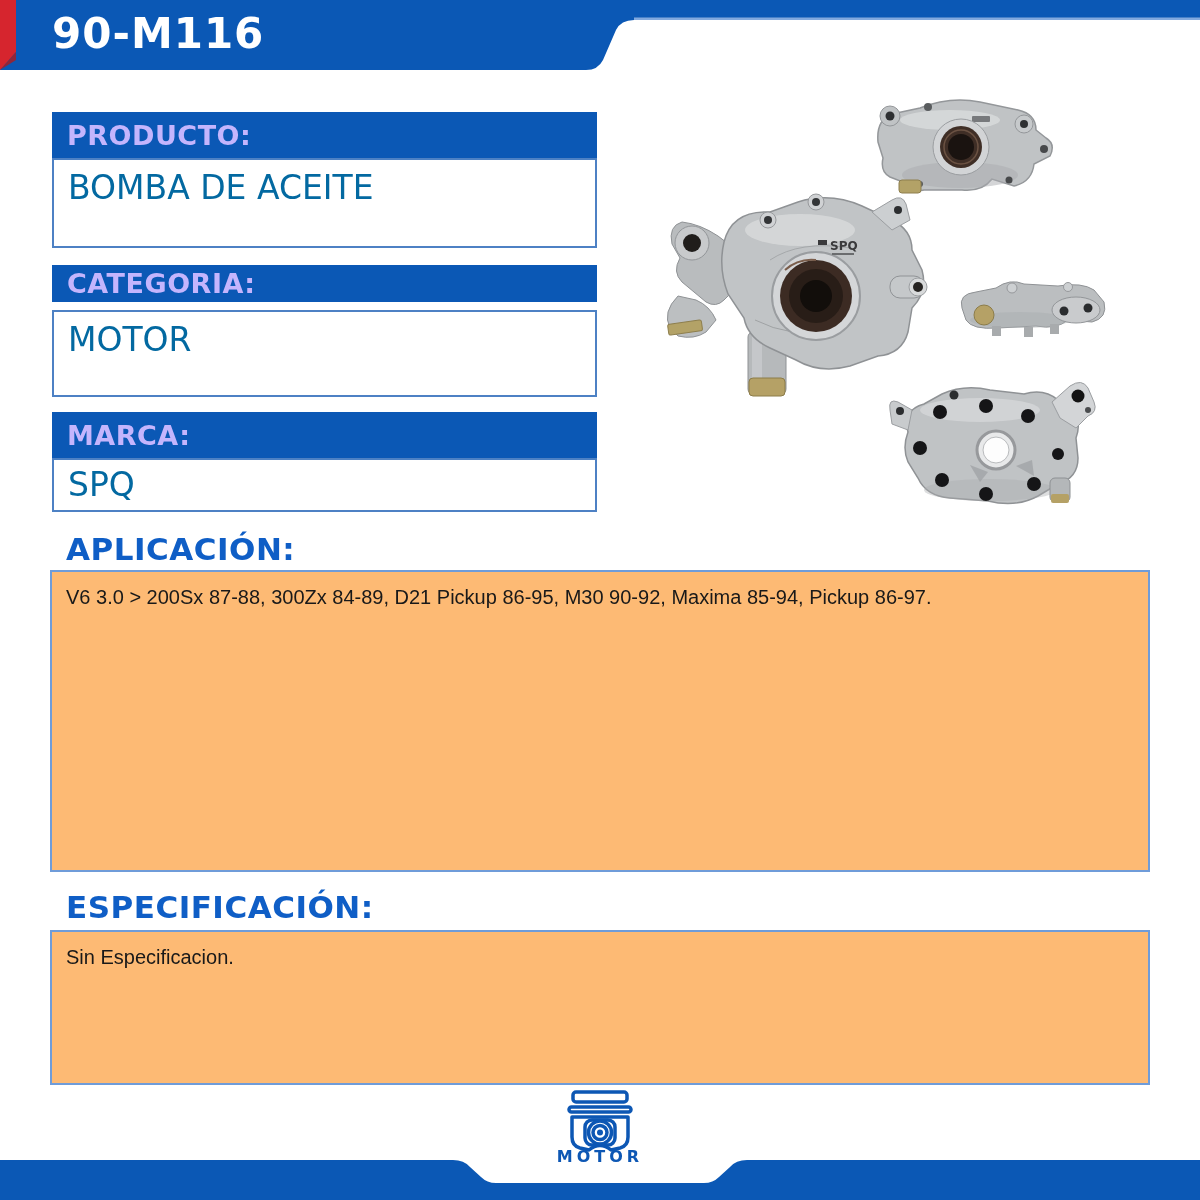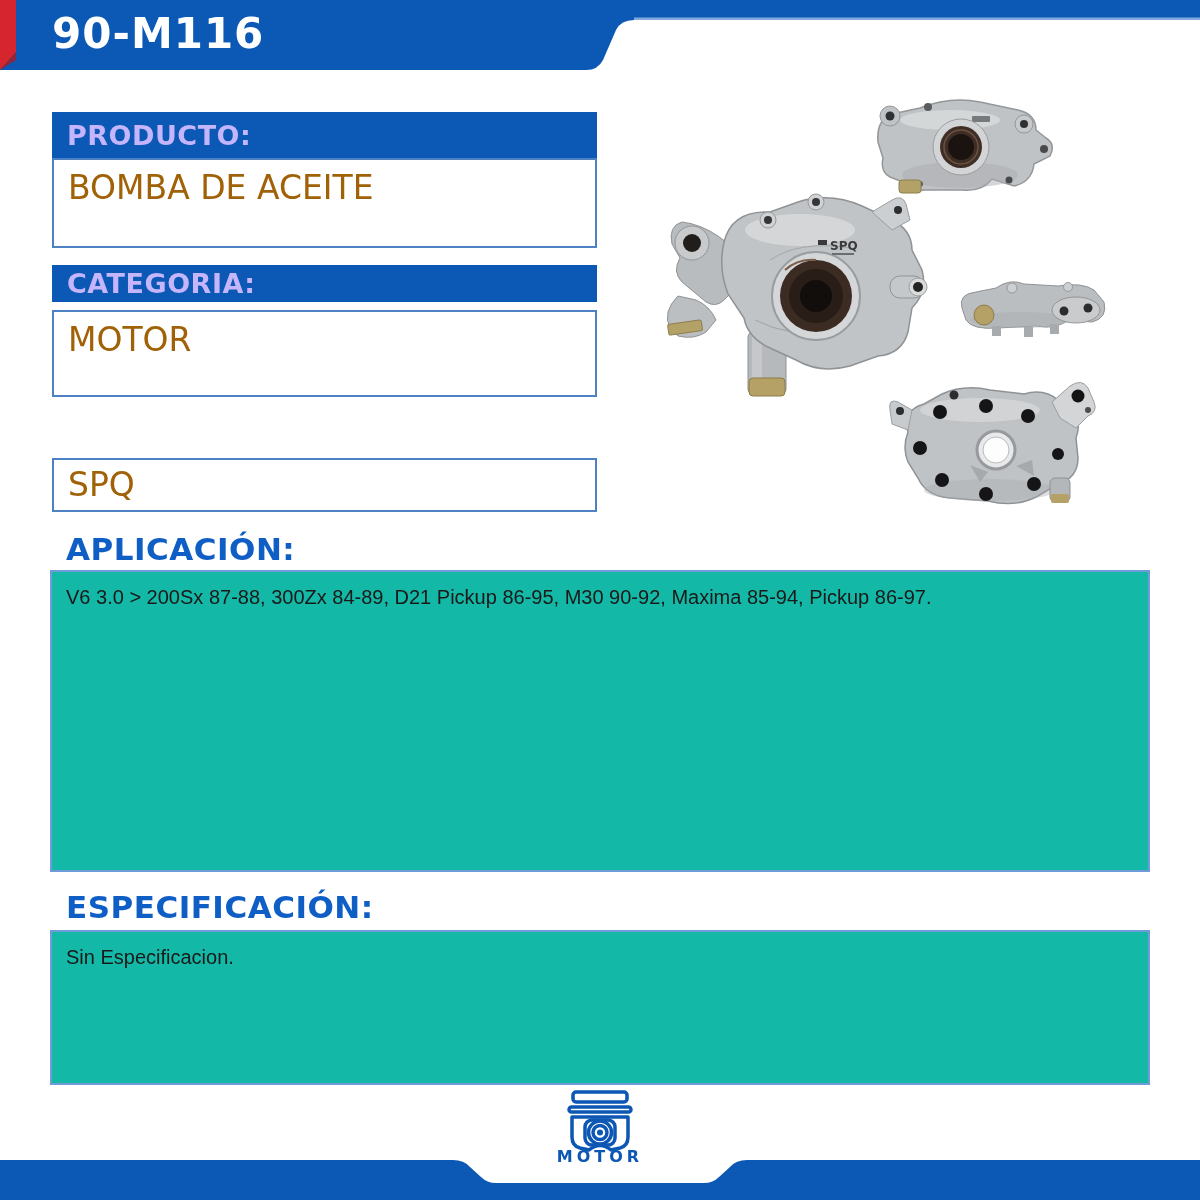--- a/index.html
+++ b/index.html
@@ -17,39 +17,39 @@
 
   
   .field-bar{
     position:absolute;left:52px;width:545px;background:#0b58b5;
     color:#c4b5fd;font-size:27px;font-weight:800;letter-spacing:.5px;
     display:flex;align-items:center;padding-left:15px;box-sizing:border-box;
   }
   .field-box{
     position:absolute;left:52px;width:545px;background:#ffffff;
     border:2px solid #4d81c4;box-sizing:border-box;
-    color:#a16207;font-size:33px;font-weight:400;
+    color:#0369a1;font-size:33px;font-weight:400;
     padding:8px 14px;
   }
   .bar-producto{top:112px;height:46px;}
   .box-producto{top:158px;height:90px;}
   .bar-categoria{top:265px;height:37px;}
   .box-categoria{top:310px;height:87px;}
   .bar-marca{top:412px;height:46px;}
   .box-marca{top:458px;height:54px;padding-top:5px;}
 
   
   .section-heading{
     position:absolute;left:66px;color:#0f5ec6;
     font-size:31px;font-weight:800;letter-spacing:.5px;
   }
   .heading-aplicacion{top:531px;}
   .heading-especificacion{top:889px;}
   .section-box{
-    position:absolute;left:50px;width:1100px;background:#14b8a6;
+    position:absolute;left:50px;width:1100px;background:#fdba74;
     border:2px solid #6f9cd9;box-sizing:border-box;
     font-family:"Liberation Sans",sans-serif;font-size:20px;color:#191919;
     padding:12px 14px;line-height:1.3;
   }
   .box-aplicacion{top:570px;height:302px;}
   .box-especificacion{top:930px;height:155px;}
 
   
   .photos-svg{position:absolute;left:620px;top:80px;}
 
@@ -73,20 +73,21 @@
     <path d="M0,70 L16,52 L16,60 Z" fill="#a81d24" opacity="0.85"></path>
   </svg>
   <div class="part-number">90-M116</div>
 
   <div class="field-bar bar-producto">PRODUCTO:</div>
   <div class="field-box box-producto">BOMBA DE ACEITE</div>
 
   <div class="field-bar bar-categoria">CATEGORIA:</div>
   <div class="field-box box-categoria">MOTOR</div>
 
+  <div class="field-bar bar-marca">MARCA:</div>
   <div class="field-box box-marca">SPQ</div>
 
   <svg class="photos-svg" width="560" height="440" viewBox="0 0 560 440">
 
     <g>
       <path d="M300,28 Q330,16 360,22 L398,30 Q416,34 416,50 L426,58 Q436,64 430,76
                L414,84 Q412,102 394,106 L372,99 Q362,112 342,110 L304,110
                Q288,114 283,102 L270,97 Q260,92 263,78 L258,62 Q256,40 272,34 Z" fill="#c0c3c5" stroke="#94979a" stroke-width="1.5"></path>
       <ellipse cx="330" cy="40" rx="50" ry="10" fill="#dddfe0" opacity="0.7"></ellipse>
       <ellipse cx="340" cy="95" rx="58" ry="13" fill="#a9acaf" opacity="0.5"></ellipse>

